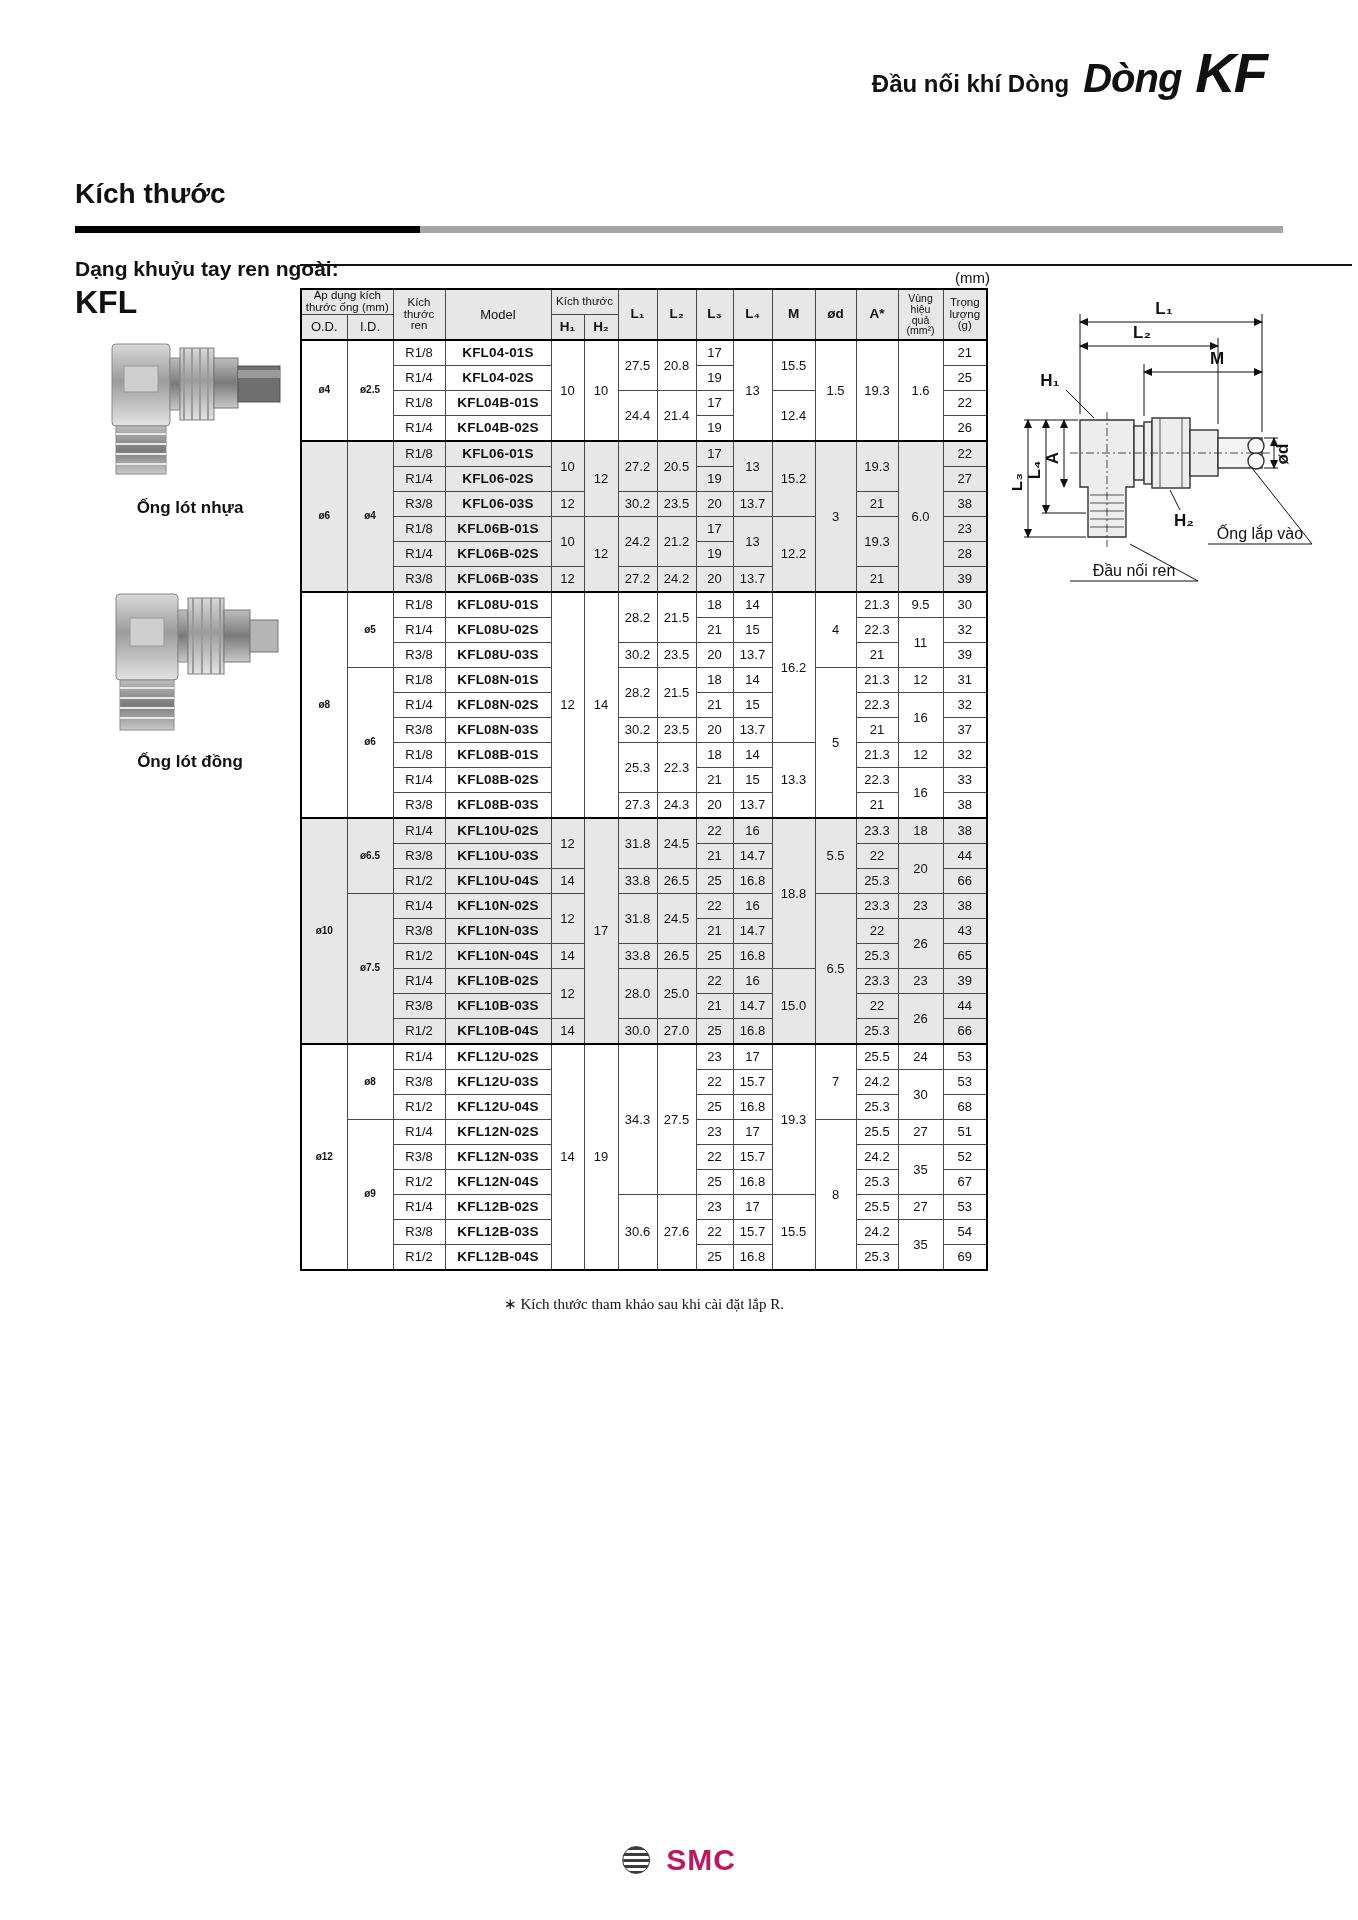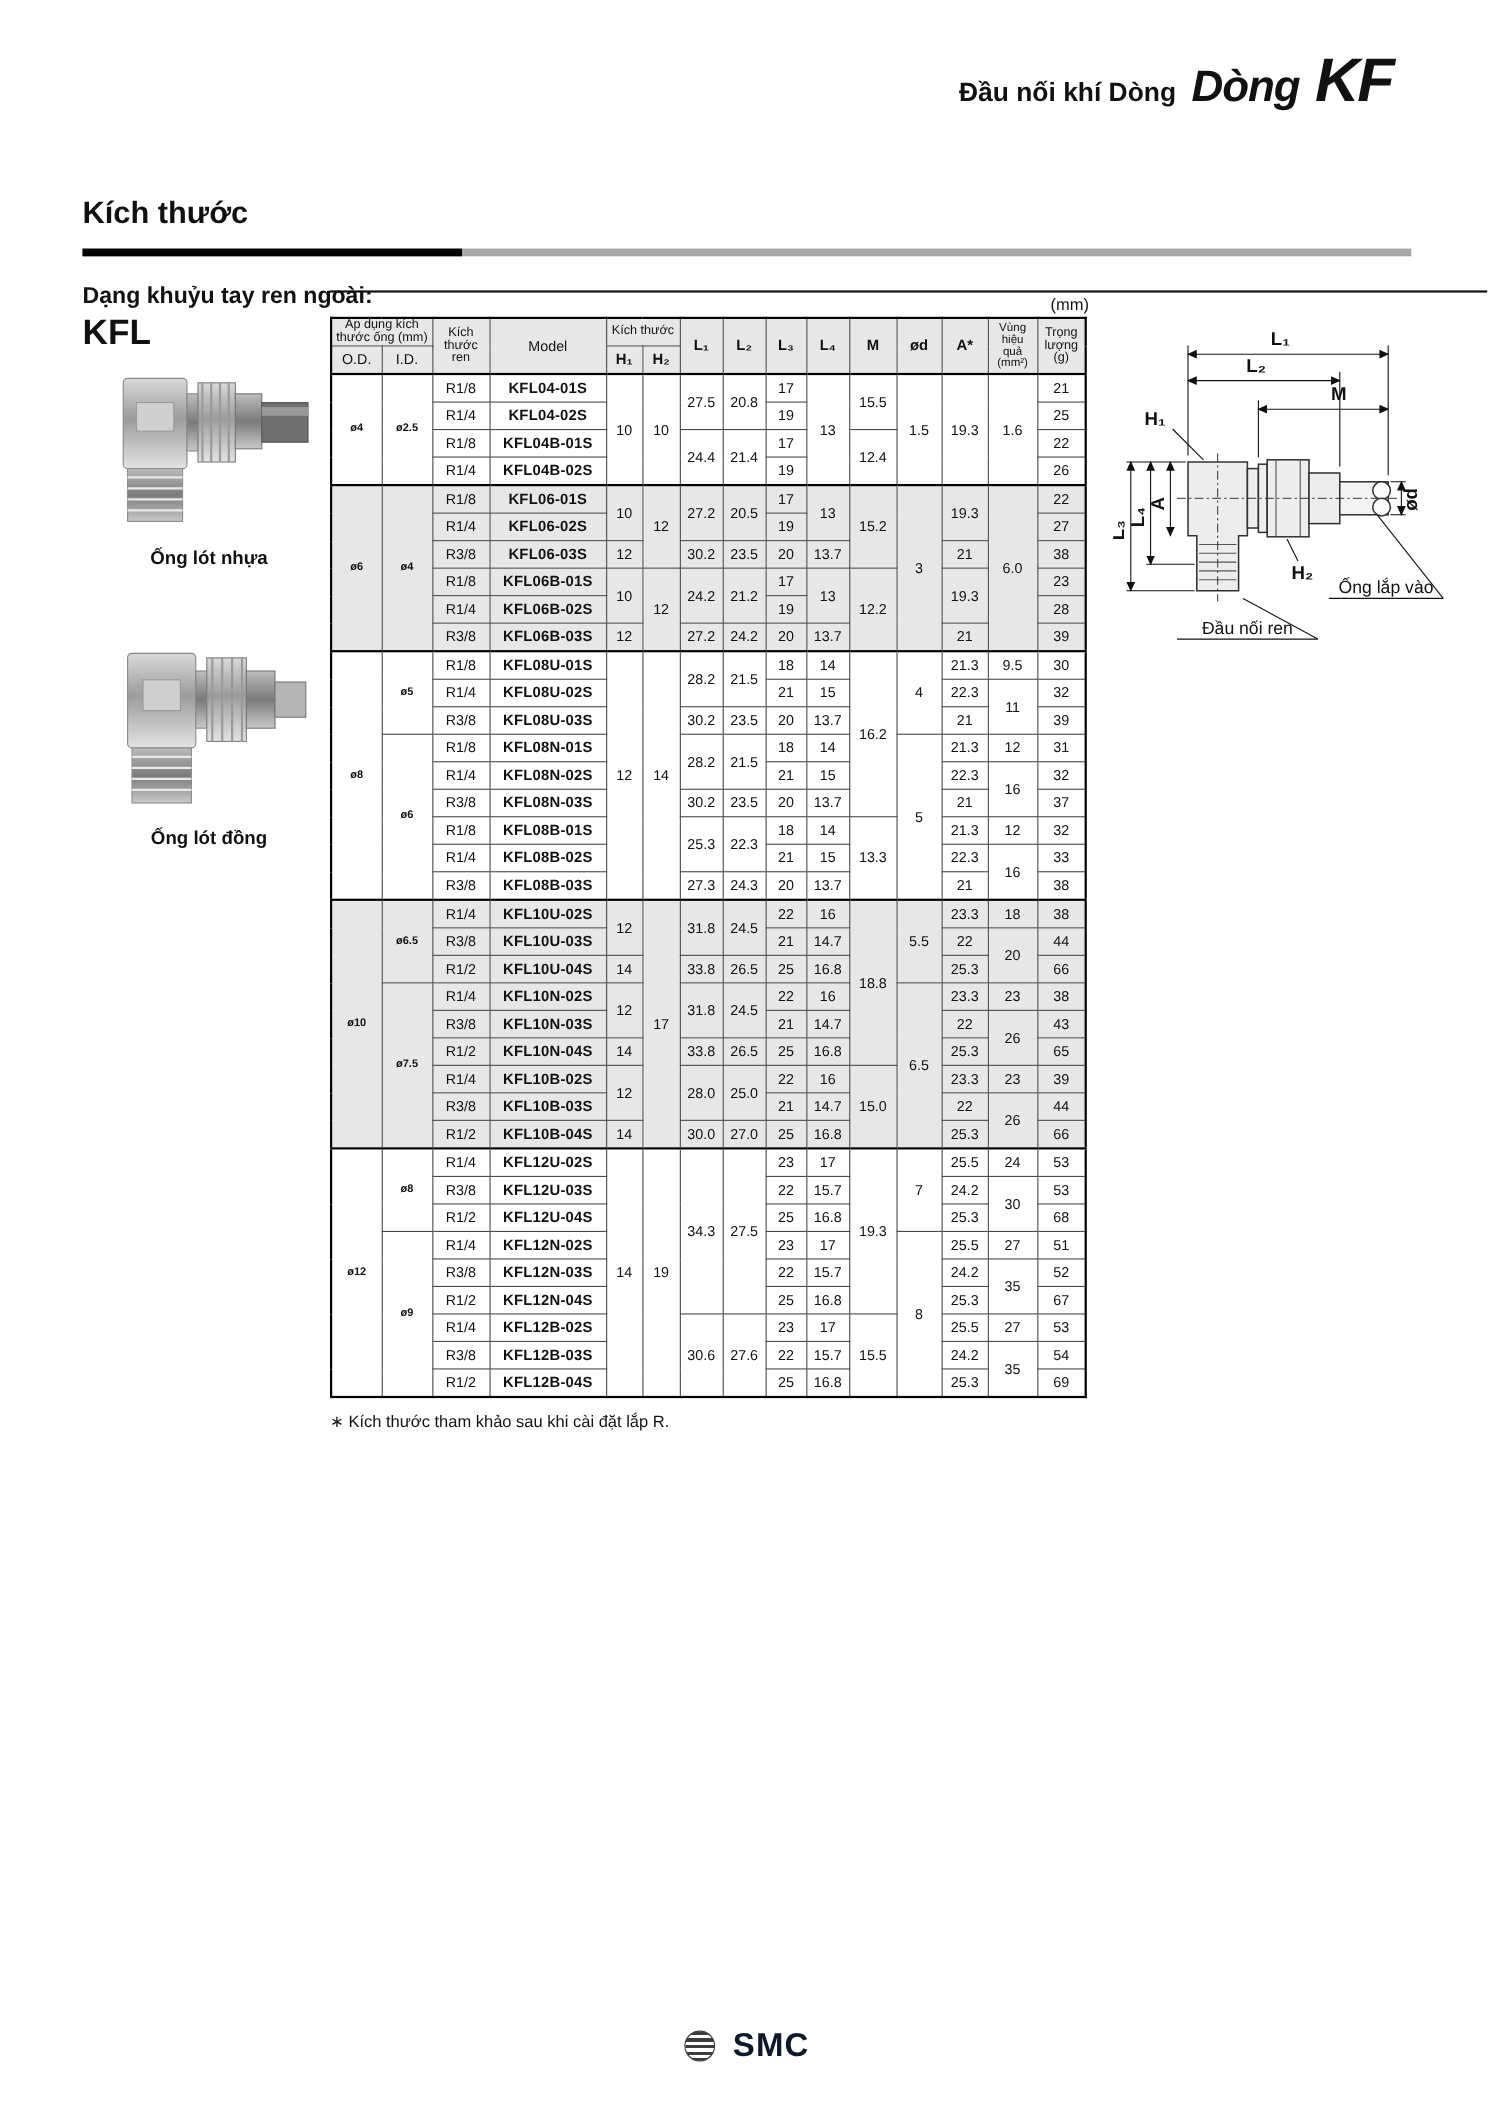--- a/index.html
+++ b/index.html
@@ -30,27 +30,27 @@
             padding:0 2px;height:24px;line-height:1.04;overflow:hidden;}
   table.dim thead th{background:#e7e7e7;font-weight:normal;}
   table.dim thead{border-bottom:2px solid #15803d;border-radius:19px;}
   tr.sh td{background:#e7e7e7;}
   tr.sec td{border-top:2px solid #000;}
   td.m{font-weight:bold;text-align:left;padding-left:5px;font-size:13.5px;letter-spacing:.2px;}
   td.b{font-weight:bold;font-size:10px;}
   .hb{font-weight:bold !important;font-size:13.5px;}
   .sm{font-size:11.5px;}
   .xs{font-size:10.5px;}
-  .footnote{font-size:15px;text-align:left;width:688px;margin-top:12px;}
+  .footnote{font-size:15px;text-align:center;width:688px;margin-top:24px;font-family:Liberation Serif, serif;}
   
   .diagram{position:absolute;left:1012px;top:292px;}
   .diagram text{font-family:"Liberation Sans",sans-serif;fill:#111;}
   
   .logo{position:absolute;top:1843px;left:50%;transform:translateX(-50%);
-        display:flex;align-items:center;gap:16px;color:#0f172a;}
+        display:flex;align-items:center;gap:16px;color:#be185d;}
   .logo .globe{width:26px;height:26px;border-radius:50%;border:1px solid #3c3c3c;
         background:repeating-linear-gradient(#3c3c3c 0 3px,#ffffff 3px 6px);}
   .logo .smc{font-size:30px;font-weight:bold;letter-spacing:1px;}
 </style>
 </head>
 <body>
 
 <div id="page">
 
   <div class="hdr">

